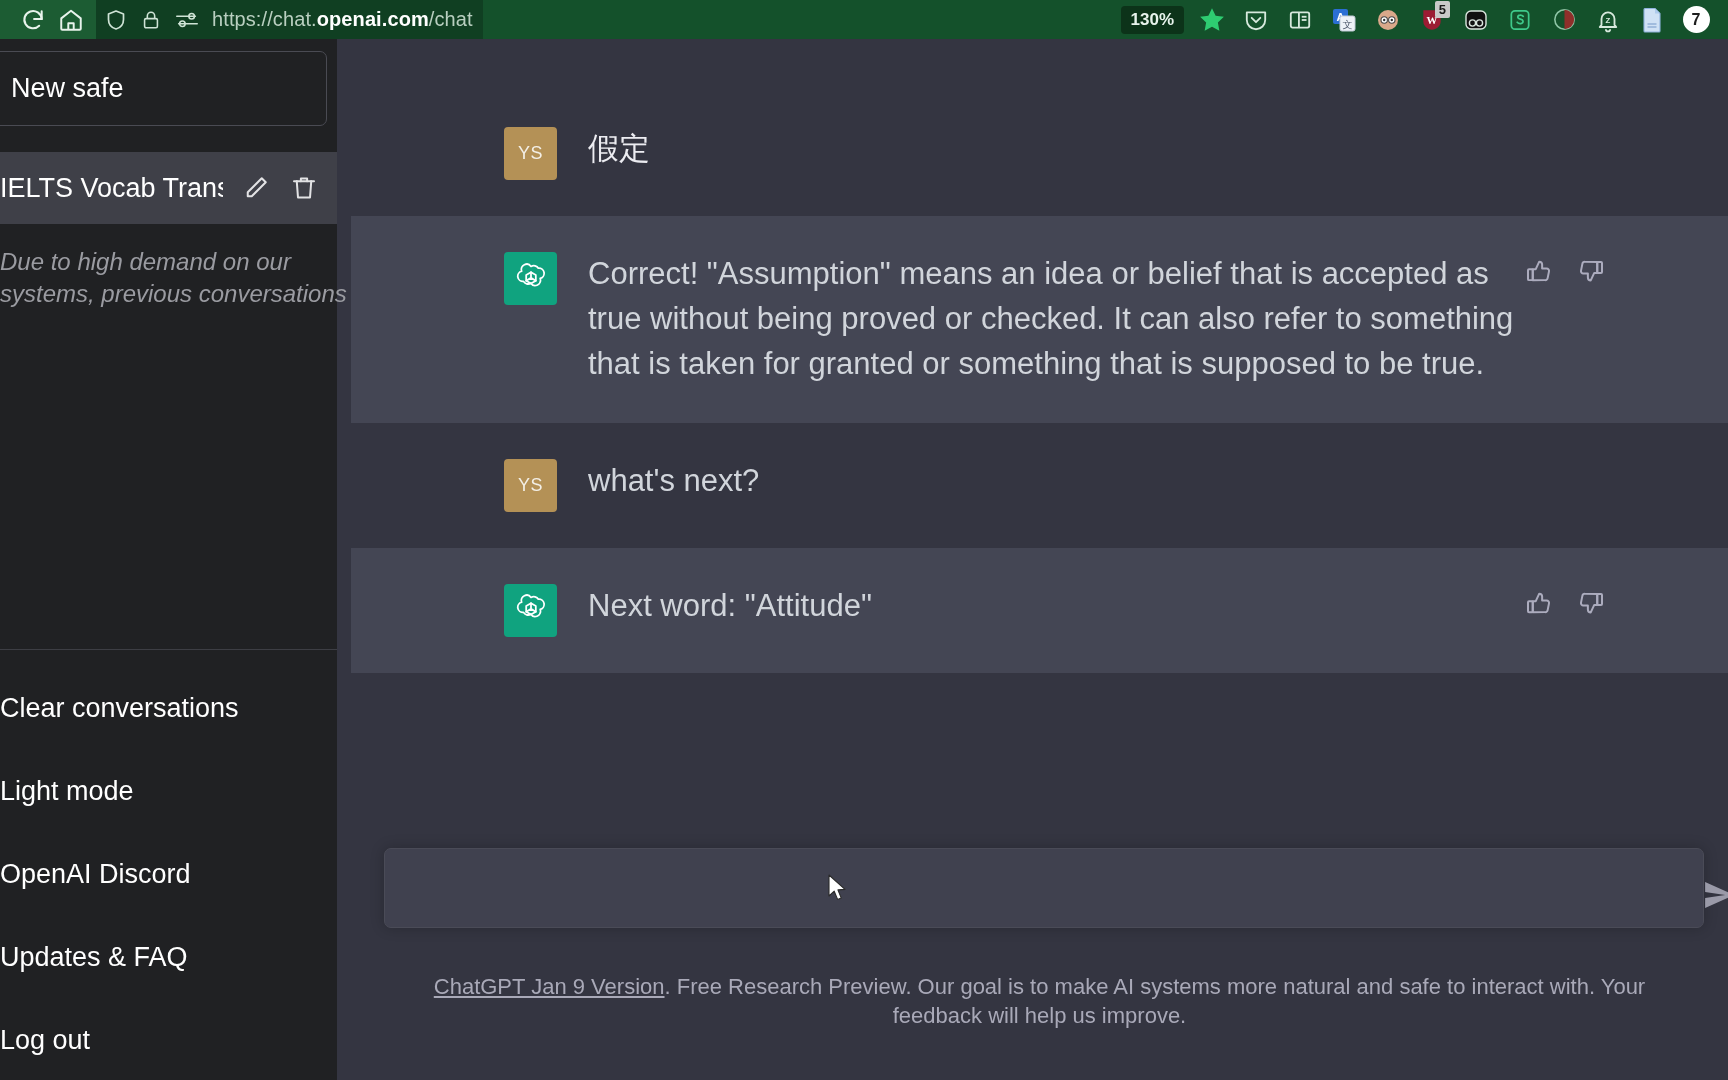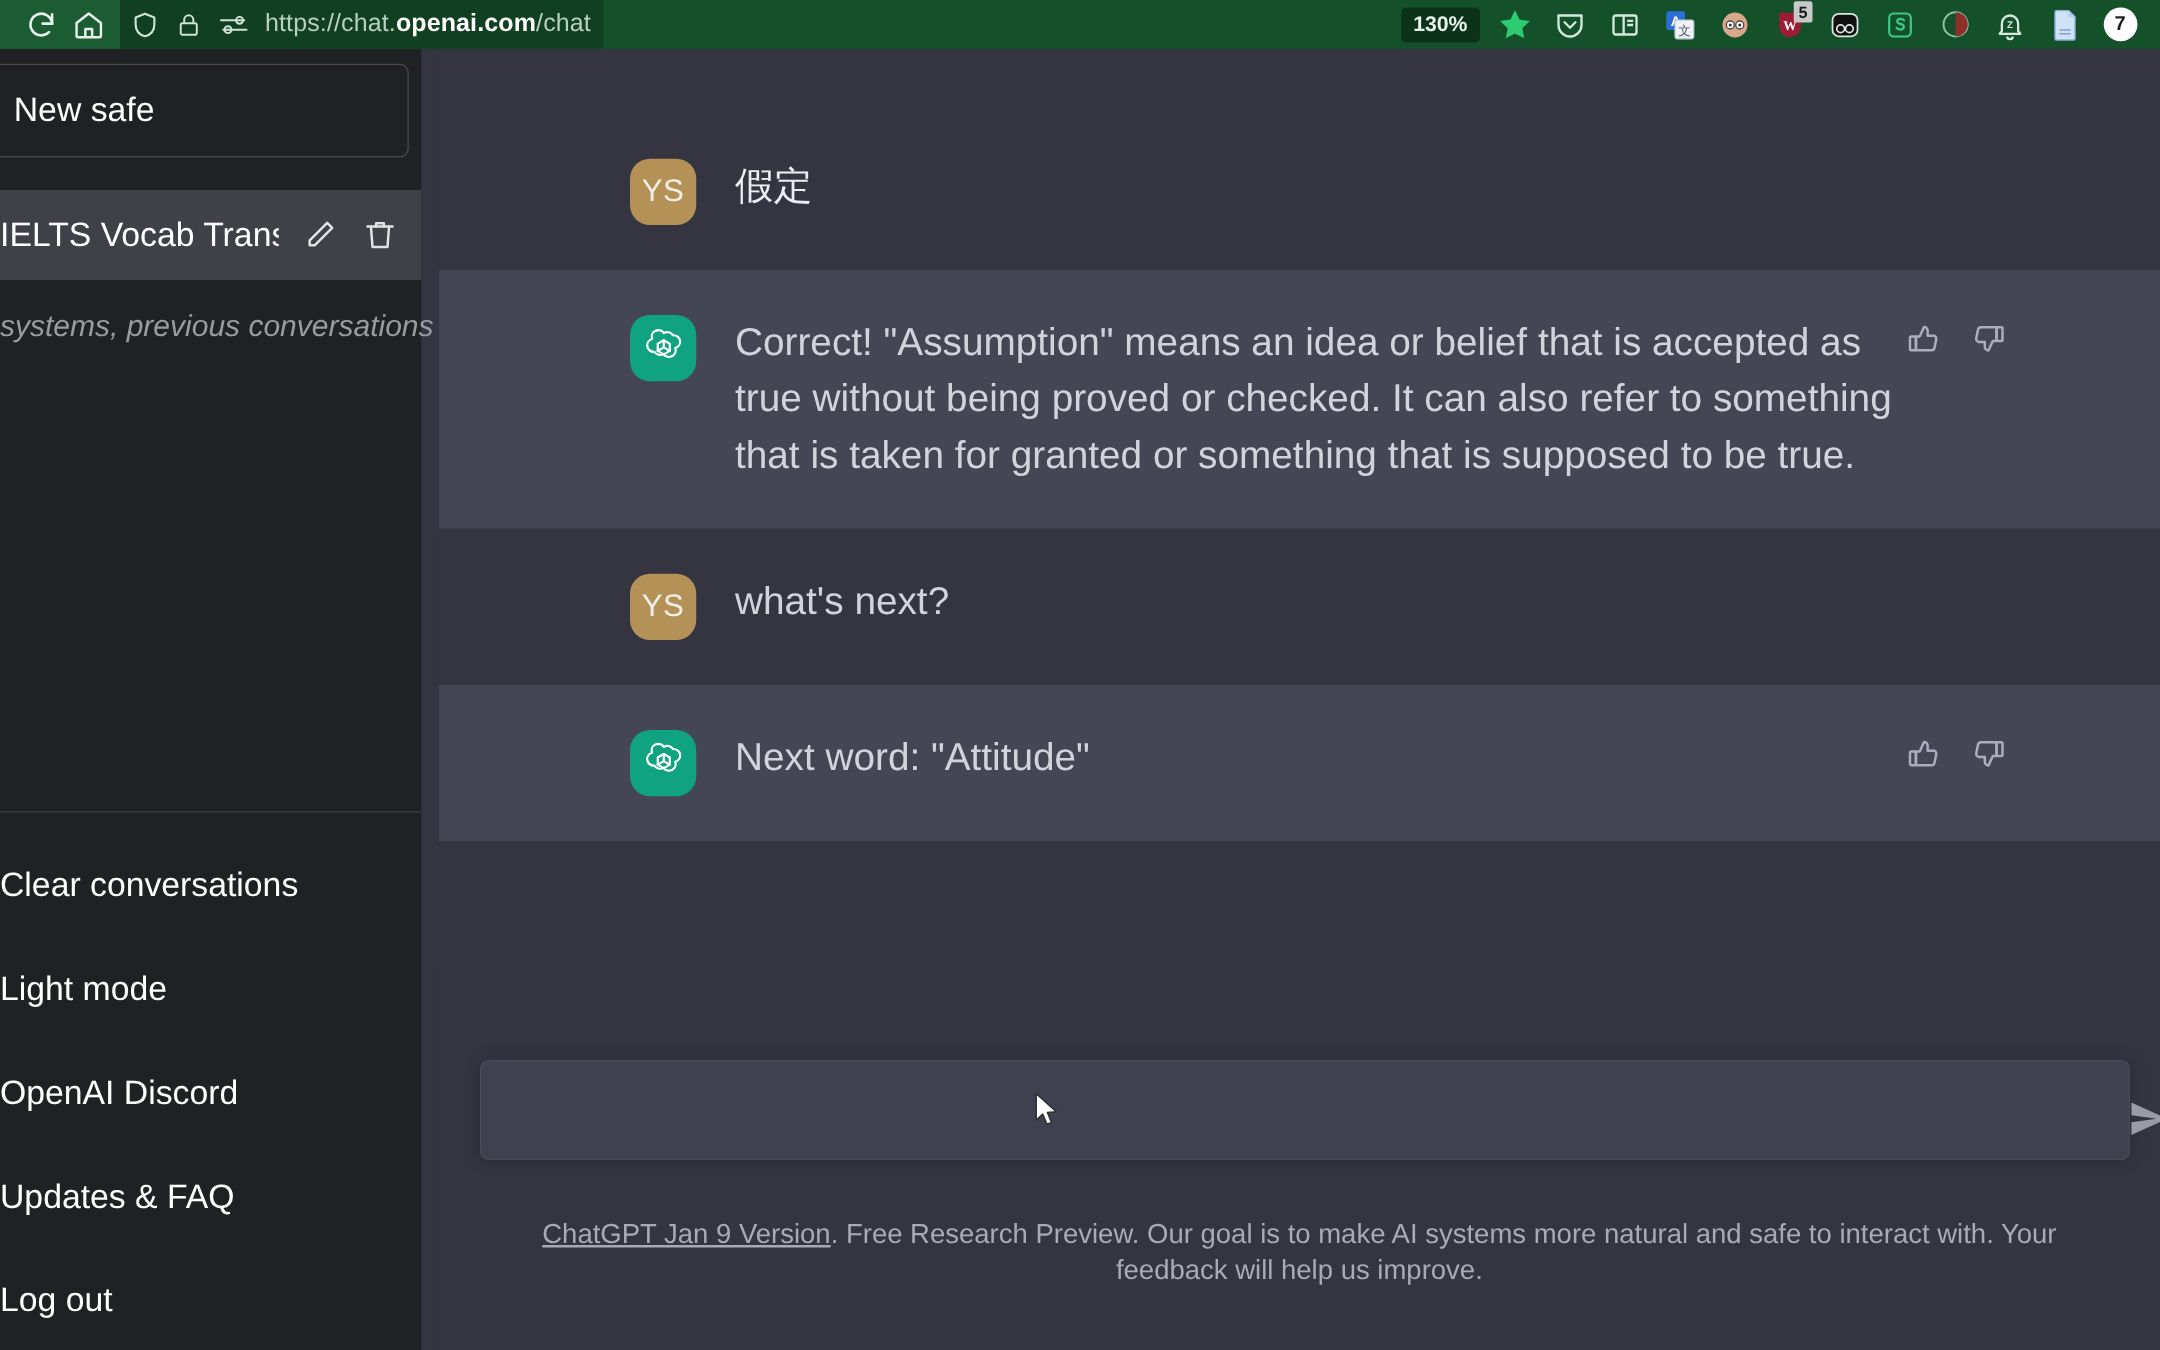--- a/index.html
+++ b/index.html
@@ -175,23 +175,23 @@
   .msg-inner {
     display: flex;
     width: 100%;
     padding: 36px 0 36px 0;
     position: relative;
   }
   .avatar {
     flex: 0 0 auto;
     width: 53px; height: 53px;
     margin-left: 153px;
-    border-radius: 16px;
+    border-radius: 4px;
     display: flex; align-items: center; justify-content: center;
-    font-size: 25px;
+    font-size: 18px;
     letter-spacing: .5px;
   }
   .avatar.user { background: #b49156; color: #f3efe6; }
   .avatar.assistant { background: #10a37f; }
   .msg-text {
     margin-left: 31px;
     margin-right: 200px;
     color: #d1d5db;
     font-size: 31px;
     line-height: 1.45;
@@ -420,20 +420,21 @@
     <span class="sb-icon-btn">
       <svg width="30" height="30" viewBox="0 0 24 24" fill="none" stroke="currentColor" stroke-width="1.6" stroke-linecap="round" stroke-linejoin="round">
         <path d="M4 6.5h16"></path>
         <path d="M9.5 6.5V4.4h5v2.1"></path>
         <path d="M6.2 6.5l1 13.1h9.6l1-13.1"></path>
       </svg>
     </span>
   </div>
 
   <div class="sb-notice">
+    <div>Due to high demand on our</div>
     <div>systems, previous conversations</div>
   </div>
 
   <div class="sb-divider"></div>
 
   <div class="sb-menu">
     <div class="sb-menu-item">
       <span>Clear conversations</span>
     </div>
     <div class="sb-menu-item">

